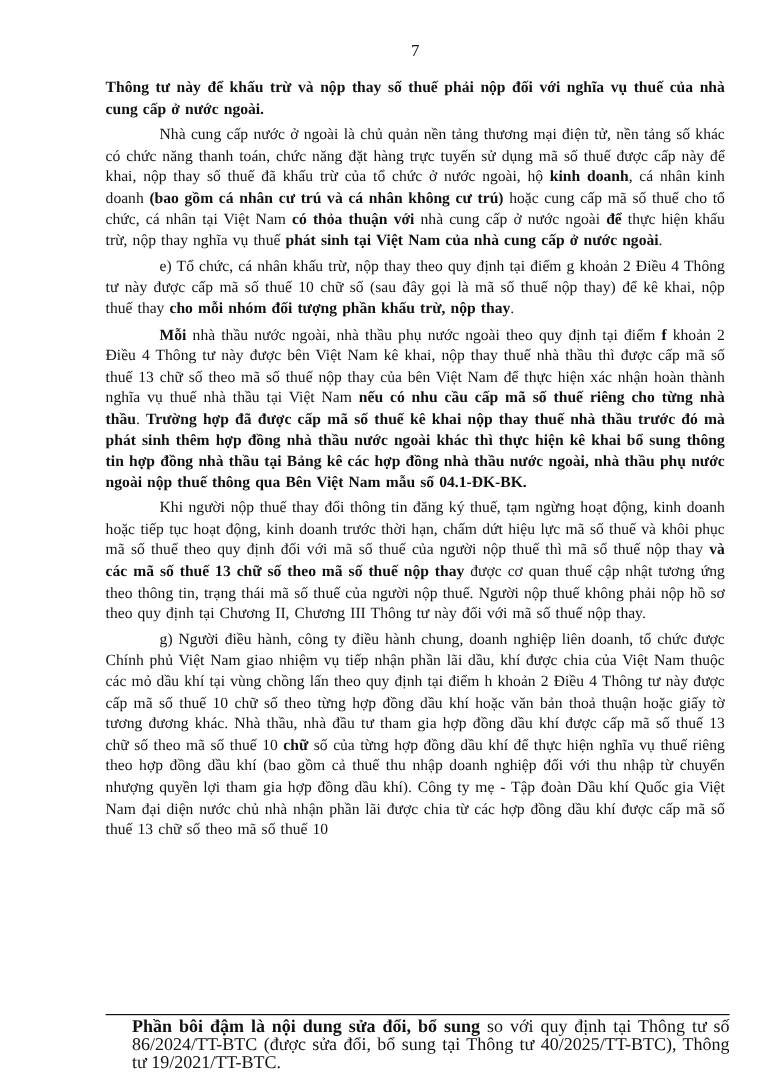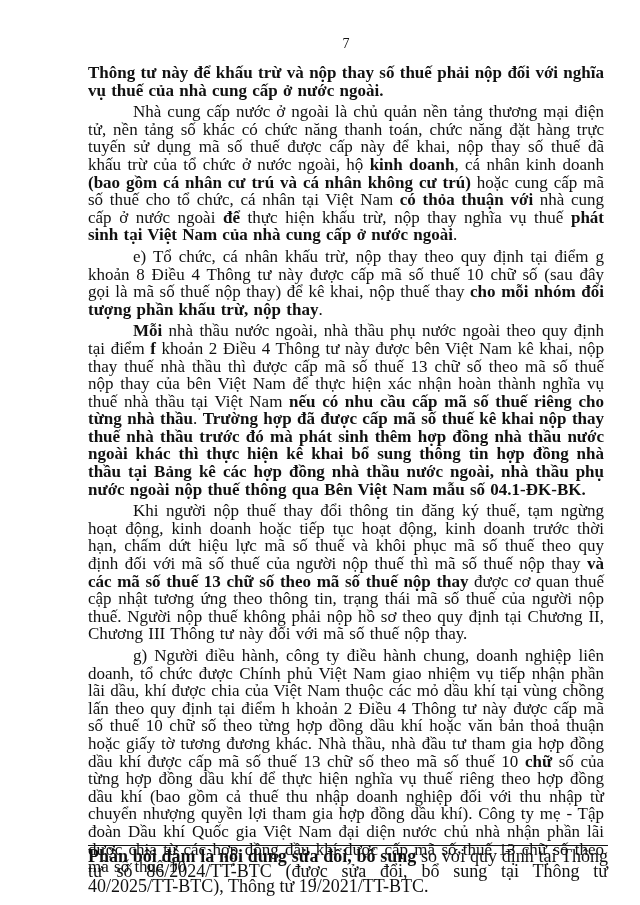--- a/index.html
+++ b/index.html
@@ -29,21 +29,21 @@
     font-size: 14px;
   }
   .doc-body {
     position: absolute;
     top: 64px;
     left: 88px;
     width: 516px;
   }
   .doc-body p {
     margin: 0 0 4px 0;
-    font-size: 17px;
+    font-size: 13px;
     line-height: 17.6px;
     text-align: justify;
     text-indent: 45px;
     word-spacing: 1px;
   }
   .doc-body p.no-indent {
     text-indent: 0;
   }
   .doc-body p.heading {
     font-weight: bold;
@@ -57,36 +57,37 @@
     top: 845px;
     width: 520px;
   }
   .footer-rule {
     border: 0;
     border-top: 1.5px solid #111111;
     margin: 0 0 3px 0;
     width: 520px;
   }
   .footer-text {
-    font-size: 18px;
+    font-size: 15px;
     line-height: 15.2px;
     text-align: justify;
+    margin-left: 22px;
   }
 </style>
 </head>
 <body>
 
 <div class="page">
 
   <div class="page-number">7</div>
 
   <div class="doc-body" id="doc-body">
       <p class="no-indent heading"><span class="run-bold">Thông tư này để khấu trừ và nộp thay số thuế phải nộp đối với nghĩa vụ thuế của nhà cung cấp ở nước ngoài.</span></p>
       <p><span>Nhà cung cấp nước ở ngoài là chủ quản nền tảng thương mại điện tử, nền tảng số khác có chức năng thanh toán, chức năng đặt hàng trực tuyến sử dụng mã số thuế được cấp này để khai, nộp thay số thuế đã khấu trừ của tổ chức ở nước ngoài, hộ </span><span class="run-bold">kinh doanh</span><span>, cá nhân kinh doanh </span><span class="run-bold">(bao gồm cá nhân cư trú và cá nhân không cư trú)</span><span> hoặc cung cấp mã số thuế cho tổ chức, cá nhân tại Việt Nam </span><span class="run-bold">có thỏa thuận với</span><span> nhà cung cấp ở nước ngoài </span><span class="run-bold">để</span><span> thực hiện khấu trừ, nộp thay nghĩa vụ thuế </span><span class="run-bold">phát sinh tại Việt Nam của nhà cung cấp ở nước ngoài</span><span>.</span></p>
-      <p><span>e) Tổ chức, cá nhân khấu trừ, nộp thay theo quy định tại điểm g khoản 8 Điều 4 Thông tư này được cấp mã số thuế 10 chữ số (sau đây gọi là mã số thuế nộp thay) để kê khai, nộp thuế thay </span><span class="run-bold">cho mỗi nhóm đối tượng phần khấu trừ, nộp thay</span><span>.</span></p>
+      <p><span>e) Tổ chức, cá nhân khấu trừ, nộp thay theo quy định tại điểm g khoản 2 Điều 4 Thông tư này được cấp mã số thuế 10 chữ số (sau đây gọi là mã số thuế nộp thay) để kê khai, nộp thuế thay </span><span class="run-bold">cho mỗi nhóm đối tượng phần khấu trừ, nộp thay</span><span>.</span></p>
       <p><span class="run-bold">Mỗi</span><span> nhà thầu nước ngoài, nhà thầu phụ nước ngoài theo quy định tại điểm </span><span class="run-bold">f</span><span> khoản 2 Điều 4 Thông tư này được bên Việt Nam kê khai, nộp thay thuế nhà thầu thì được cấp mã số thuế 13 chữ số theo mã số thuế nộp thay của bên Việt Nam để thực hiện xác nhận hoàn thành nghĩa vụ thuế nhà thầu tại Việt Nam </span><span class="run-bold">nếu có nhu cầu cấp mã số thuế riêng cho từng nhà thầu</span><span>. </span><span class="run-bold">Trường hợp đã được cấp mã số thuế kê khai nộp thay thuế nhà thầu trước đó mà phát sinh thêm hợp đồng nhà thầu nước ngoài khác thì thực hiện kê khai bổ sung thông tin hợp đồng nhà thầu tại Bảng kê các hợp đồng nhà thầu nước ngoài, nhà thầu phụ nước ngoài nộp thuế thông qua Bên Việt Nam mẫu số 04.1-ĐK-BK.</span></p>
       <p><span>Khi người nộp thuế thay đổi thông tin đăng ký thuế, tạm ngừng hoạt động, kinh doanh hoặc tiếp tục hoạt động, kinh doanh trước thời hạn, chấm dứt hiệu lực mã số thuế và khôi phục mã số thuế theo quy định đối với mã số thuế của người nộp thuế thì mã số thuế nộp thay </span><span class="run-bold">và các mã số thuế 13 chữ số theo mã số thuế nộp thay</span><span> được cơ quan thuế cập nhật tương ứng theo thông tin, trạng thái mã số thuế của người nộp thuế. Người nộp thuế không phải nộp hồ sơ theo quy định tại Chương II, Chương III Thông tư này đối với mã số thuế nộp thay.</span></p>
       <p><span>g) Người điều hành, công ty điều hành chung, doanh nghiệp liên doanh, tổ chức được Chính phủ Việt Nam giao nhiệm vụ tiếp nhận phần lãi dầu, khí được chia của Việt Nam thuộc các mỏ dầu khí tại vùng chồng lấn theo quy định tại điểm h khoản 2 Điều 4 Thông tư này được cấp mã số thuế 10 chữ số theo từng hợp đồng dầu khí hoặc văn bản thoả thuận hoặc giấy tờ tương đương khác. Nhà thầu, nhà đầu tư tham gia hợp đồng dầu khí được cấp mã số thuế 13 chữ số theo mã số thuế 10 </span><span class="run-bold">chữ</span><span> số của từng hợp đồng dầu khí để thực hiện nghĩa vụ thuế riêng theo hợp đồng dầu khí (bao gồm cả thuế thu nhập doanh nghiệp đối với thu nhập từ chuyển nhượng quyền lợi tham gia hợp đồng dầu khí). Công ty mẹ - Tập đoàn Dầu khí Quốc gia Việt Nam đại diện nước chủ nhà nhận phần lãi được chia từ các hợp đồng dầu khí được cấp mã số thuế 13 chữ số theo mã số thuế 10</span></p>
     </div>
 
   <div class="footer">
     <hr class="footer-rule">
     <div class="footer-text" id="footer-text"><span class="run-bold">Phần bôi đậm là nội dung sửa đổi, bổ sung</span><span> so với quy định tại Thông tư số 86/2024/TT-BTC (được sửa đổi, bổ sung tại Thông tư 40/2025/TT-BTC), Thông tư 19/2021/TT-BTC.</span></div>
   </div>
 

